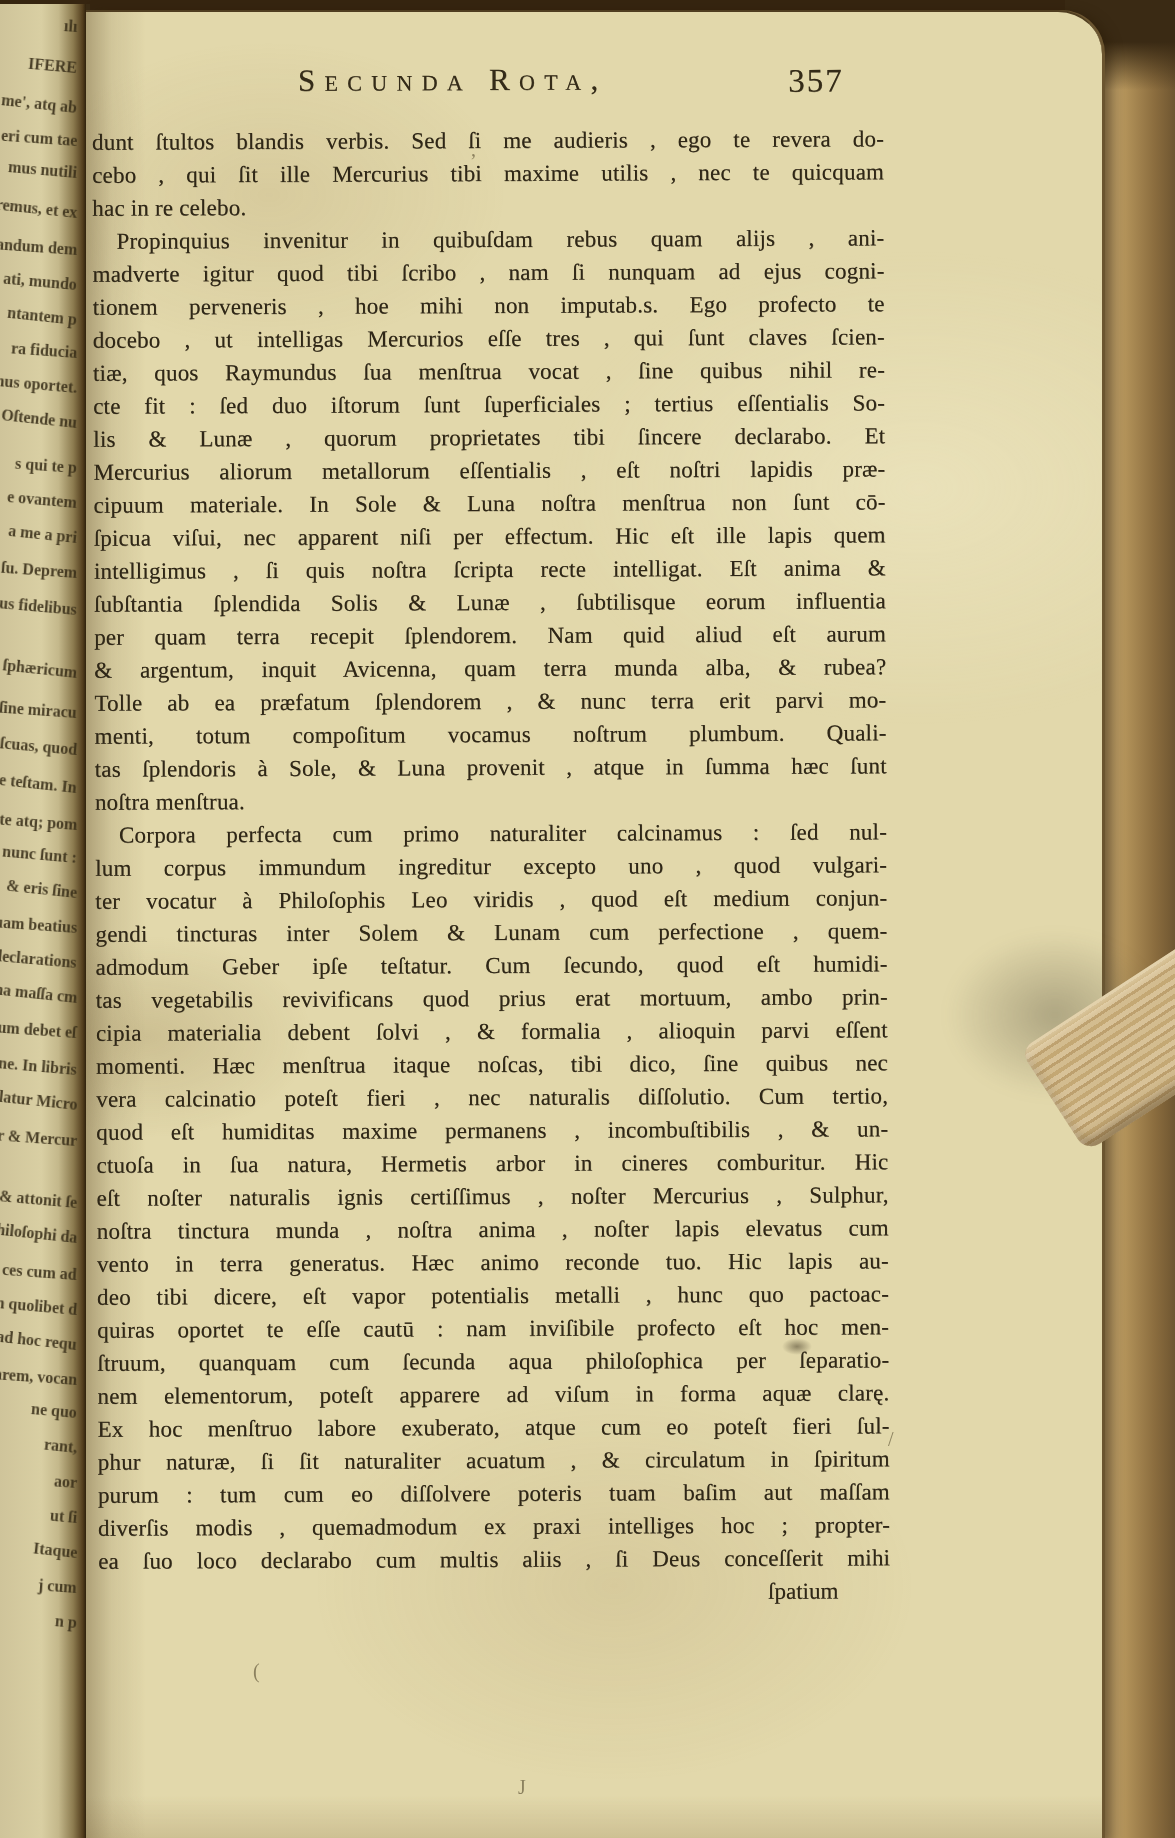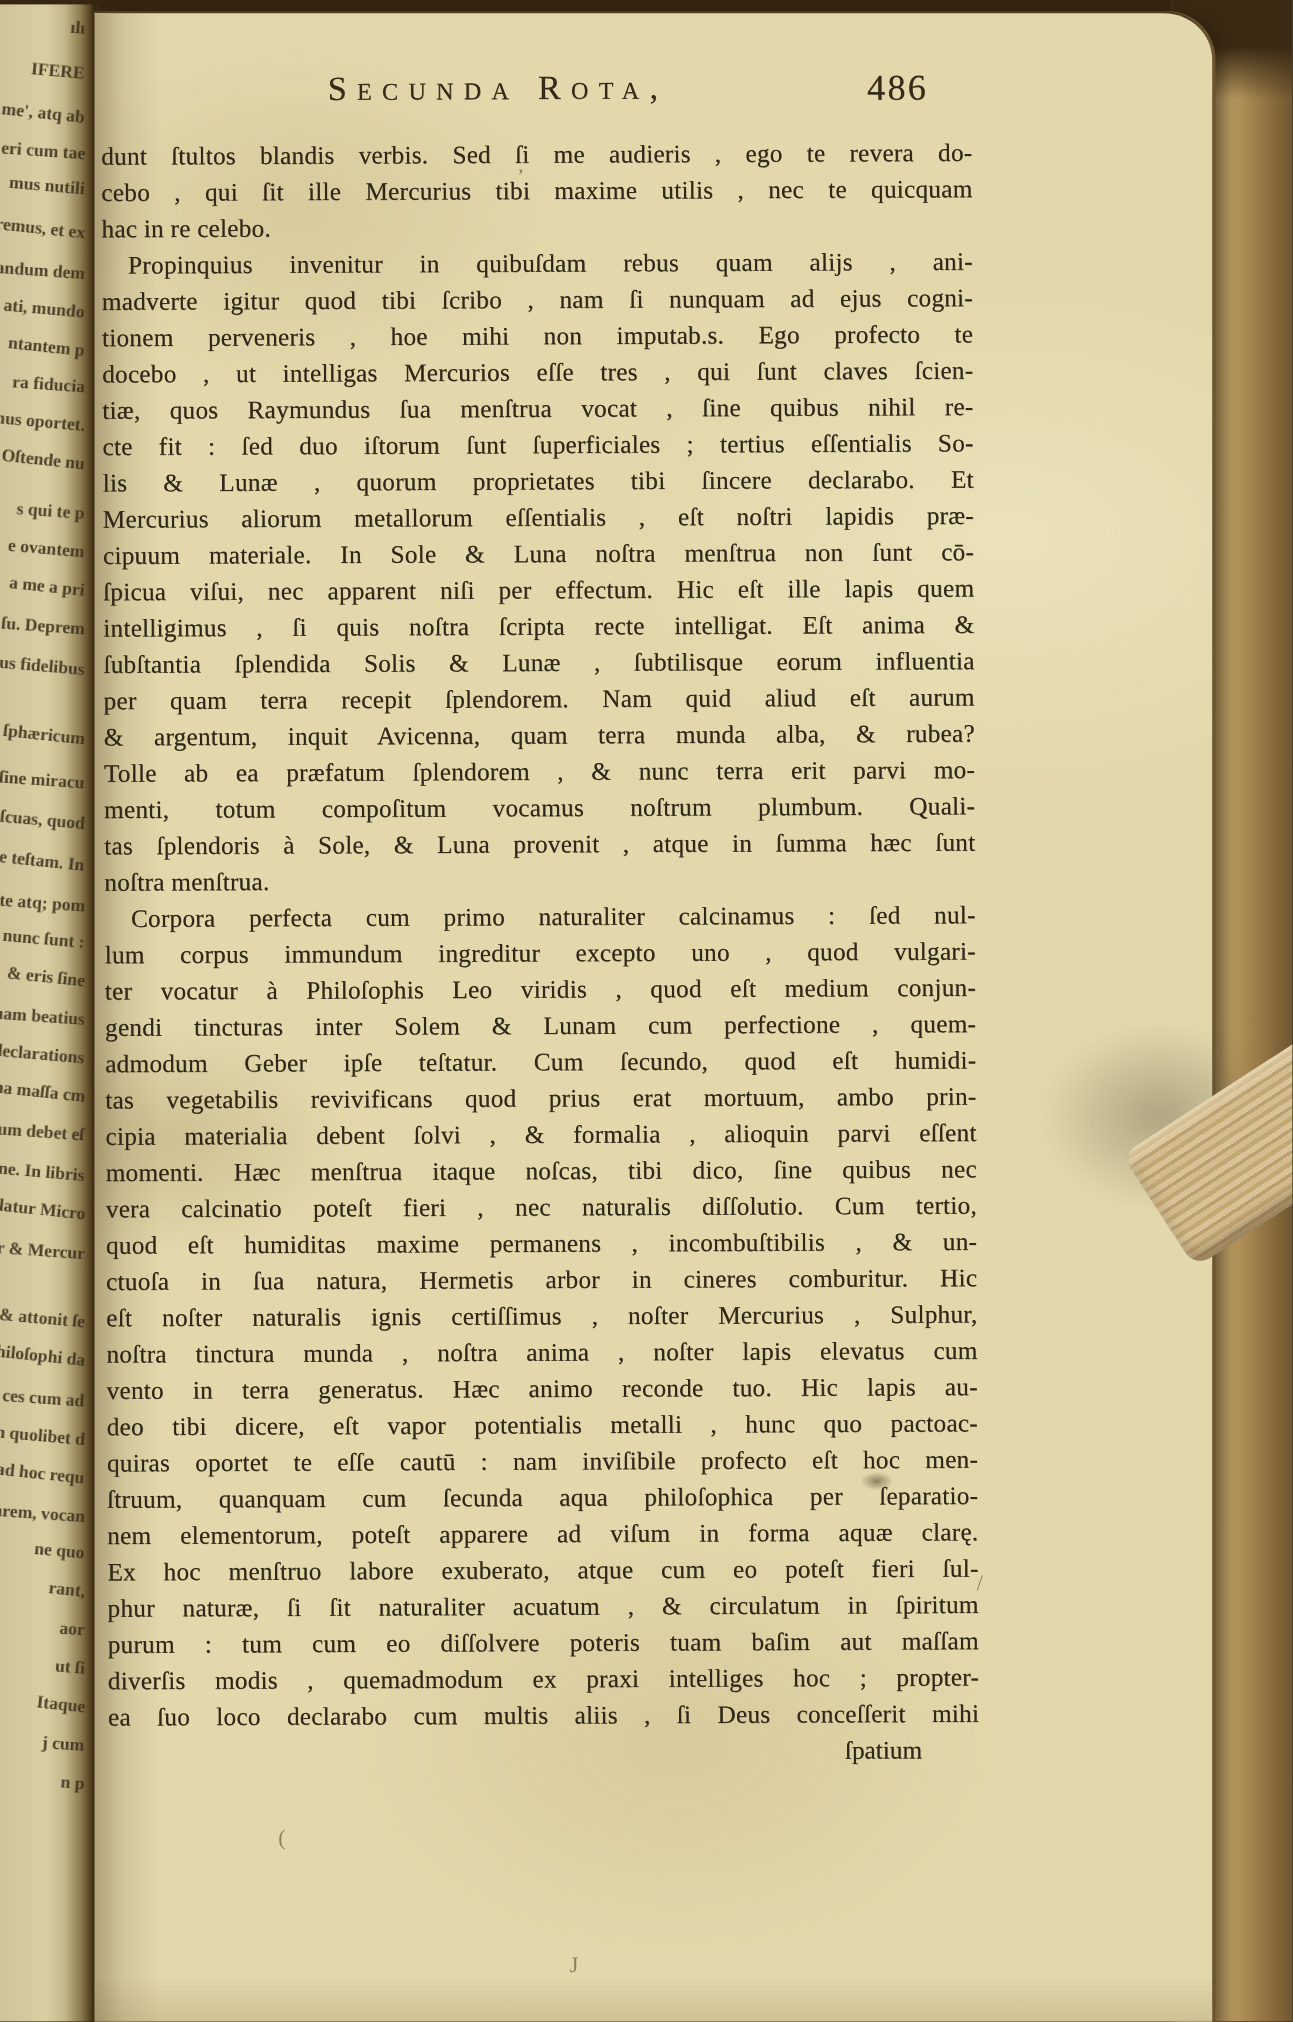--- a/index.html
+++ b/index.html
@@ -143,21 +143,21 @@
       <span class="frag" style="top: 1505px; transform: rotate(5deg);">ut ſi</span>
       <span class="frag" style="top: 1540px; transform: rotate(6deg);">Itaque</span>
       <span class="frag" style="top: 1575px; transform: rotate(4deg);">j cum</span>
       <span class="frag" style="top: 1610px; transform: rotate(5deg);">n p</span>
     </div>
 
   <div class="page">
     <div class="text-col">
       <div class="header-row">
         <div class="running-title">Secunda Rota,</div>
-        <div class="page-number">486</div>
+        <div class="page-number">357</div>
       </div>
       <div class="text-block">
           <div class="tline">dunt ſtultos blandis verbis.  Sed ſi me audieris , ego te revera do-</div>
           <div class="tline">cebo , qui ſit ille Mercurius tibi maxime utilis , nec te quicquam</div>
           <div class="tline a-left">hac in re celebo.</div>
           <div class="tline indent">Propinquius invenitur in quibuſdam rebus quam alijs , ani-</div>
           <div class="tline">madverte igitur quod tibi ſcribo , nam ſi nunquam ad ejus cogni-</div>
           <div class="tline">tionem perveneris , hoe mihi non imputab.s.   Ego profecto te</div>
           <div class="tline">docebo , ut intelligas Mercurios eſſe tres , qui ſunt claves ſcien-</div>
           <div class="tline">tiæ, quos Raymundus ſua menſtrua vocat , ſine quibus nihil re-</div>

